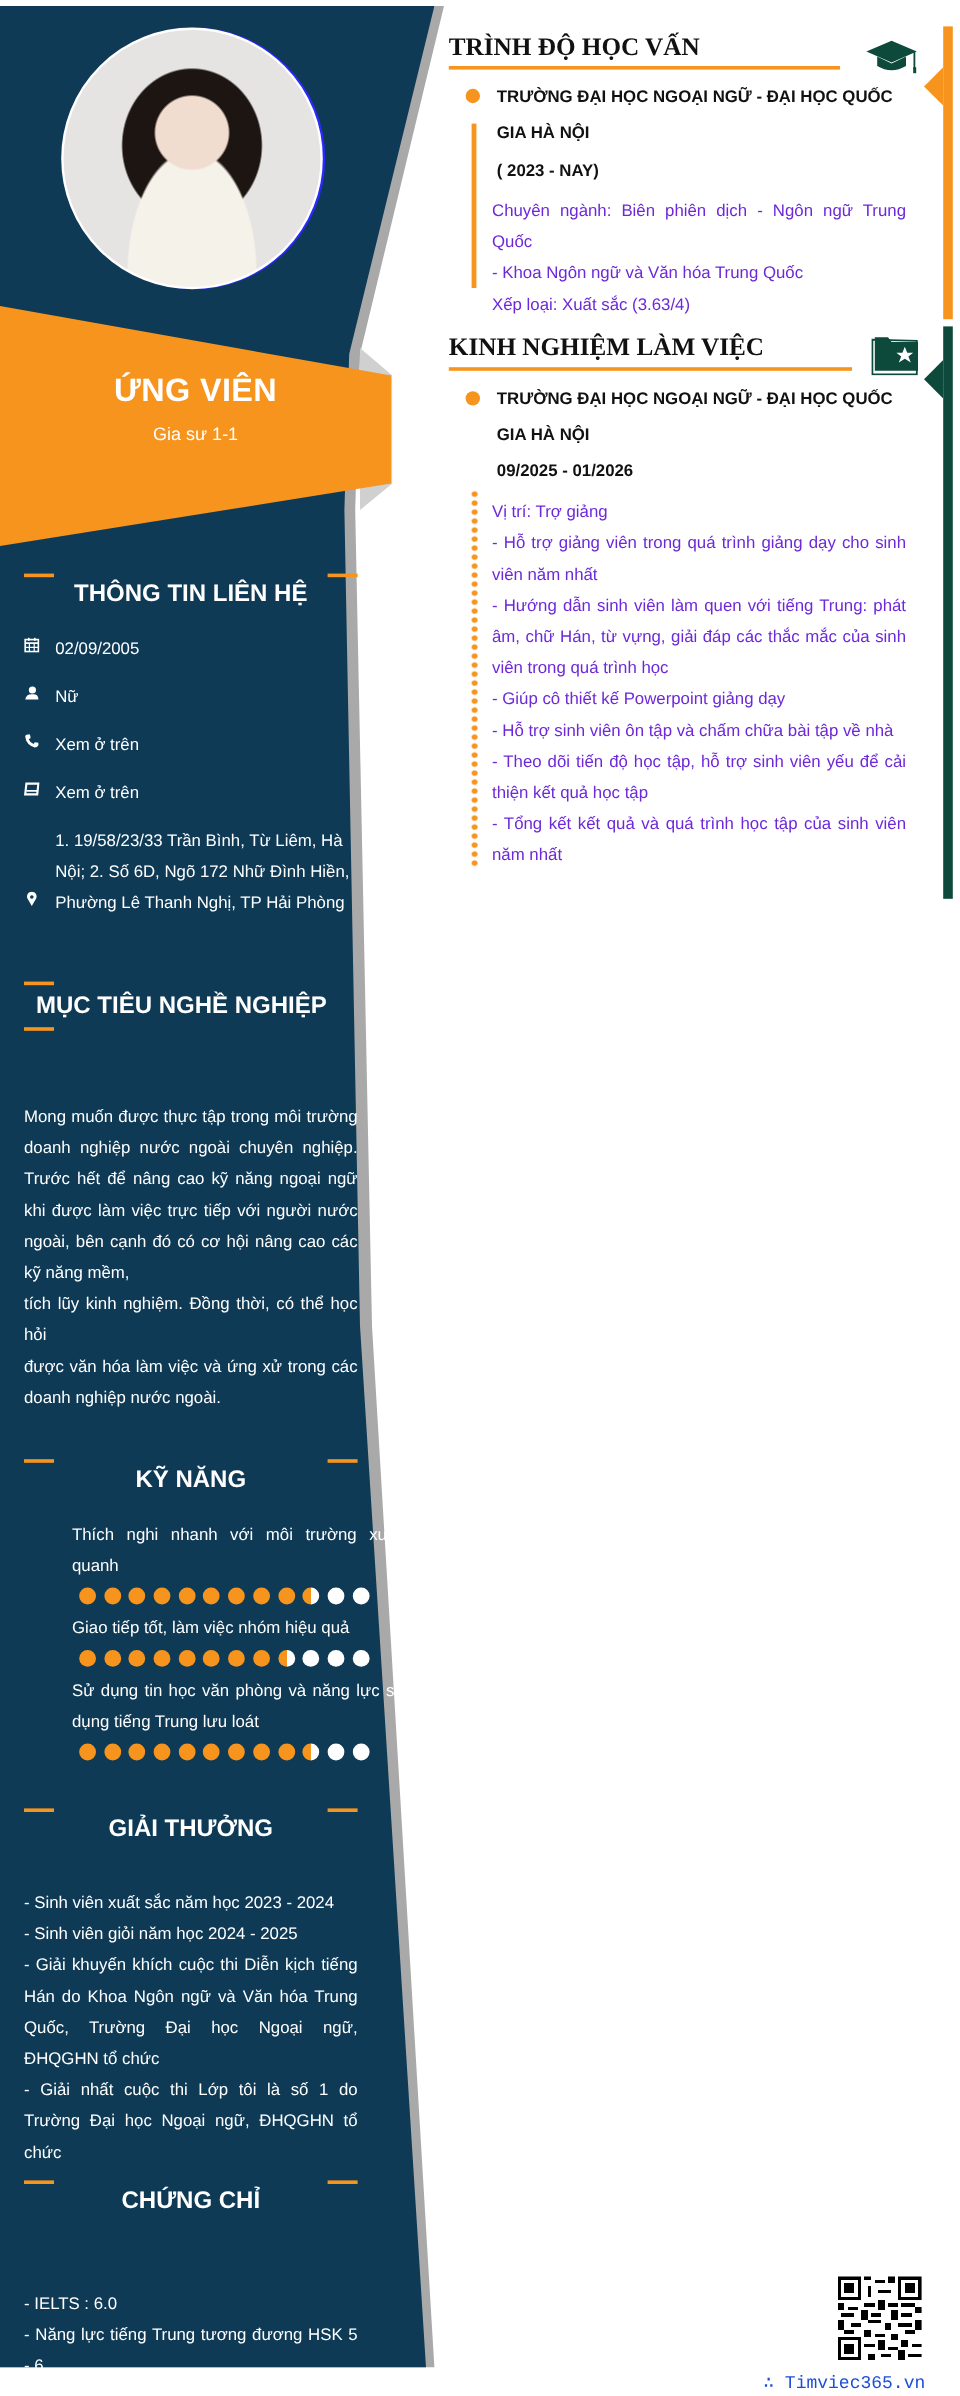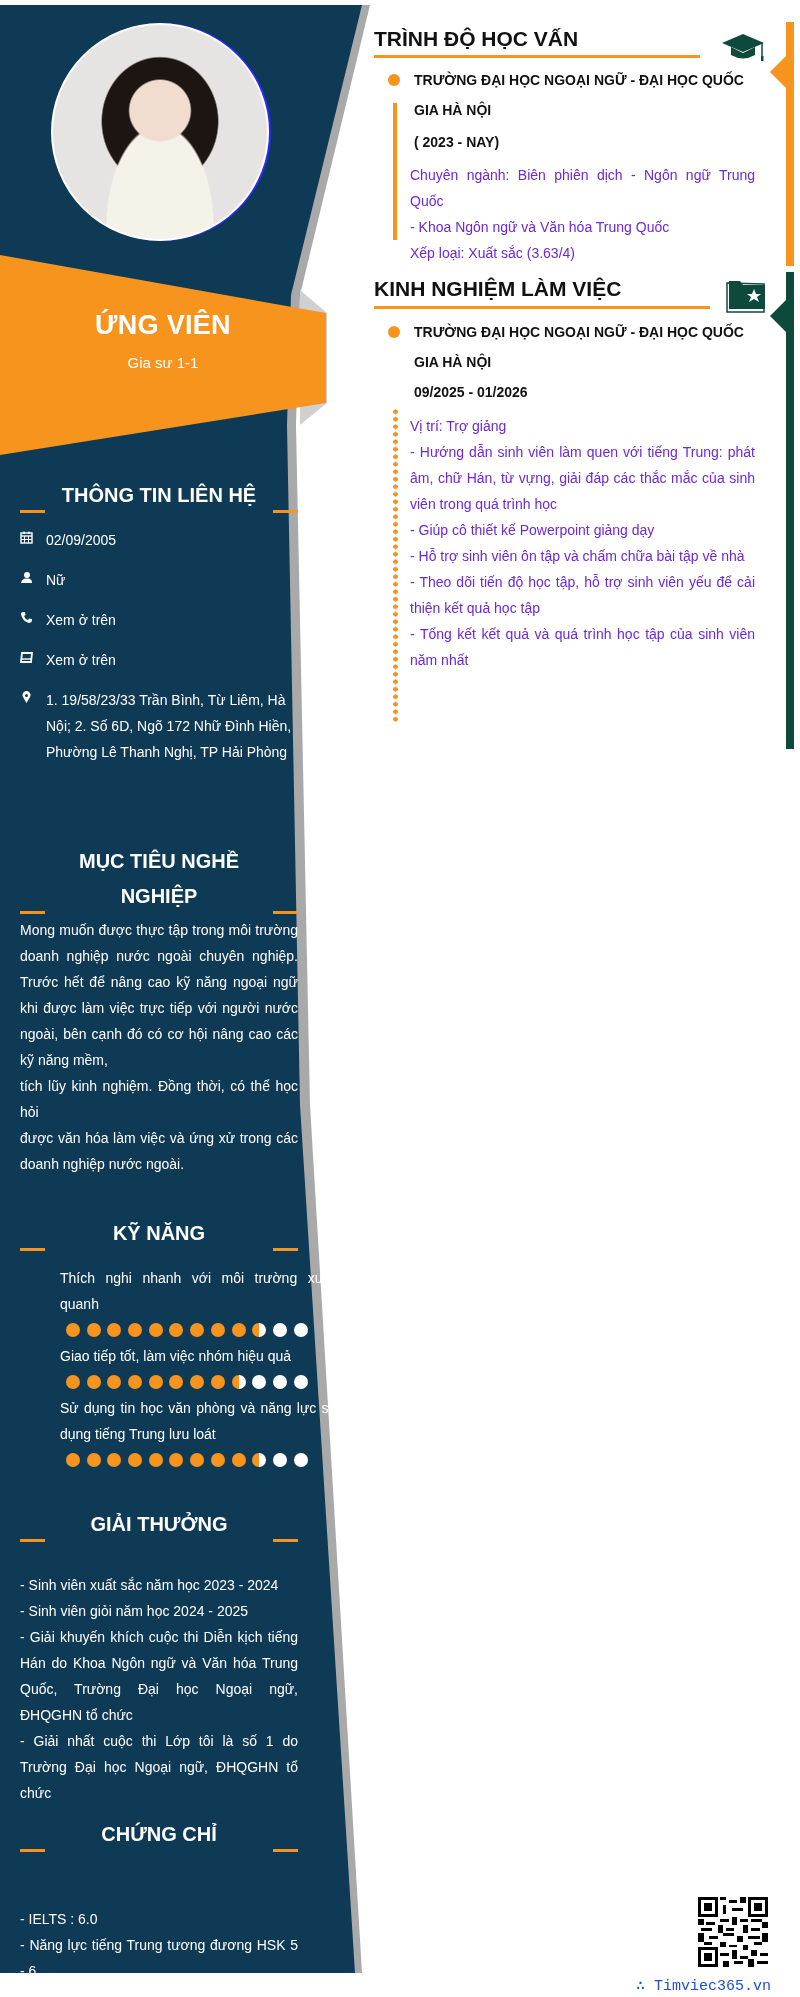--- a/index.html
+++ b/index.html
@@ -40,44 +40,44 @@
     background: radial-gradient(circle at 50% 40%, #f1ddd0 0 18%, transparent 19%),
                 radial-gradient(ellipse at 50% 95%, #f5f2ea 0 35%, transparent 36%),
                 radial-gradient(ellipse at 50% 45%, #1d1512 0 38%, transparent 39%),
                 #e6e4e3;
     overflow: hidden;
   }
   .name { position: absolute; left: 0; width: 326px; top: 310px; text-align: center; font-size: 27px; font-weight: bold; color: #fff; letter-spacing: 0.3px; }
   .job  { position: absolute; left: 0; width: 326px; top: 354px; text-align: center; font-size: 15px; color: #fff; }
 
   .sec-title {
-    position: absolute; left: 20px; width: 278px; display: flex; align-items: flex-end; justify-content: space-between;
+    position: absolute; left: 20px; width: 278px; display: flex; align-items: flex-start; justify-content: space-between;
   }
   .sec-title .dash { width: 25px; height: 3px; background: #f7941d; flex: none; }
   .sec-title .txt { flex: 1; text-align: center; font-size: 20px; font-weight: bold; color: #fff; line-height: 35px; padding: 0 10px; }
 
   .contact { position: absolute; left: 20px; width: 280px; }
-  .contact-row { display: flex; align-items: flex-start; margin-bottom: 14px; font-size: 14px; line-height: 26px; }
+  .contact-row { display: flex; align-items: flex-end; margin-bottom: 14px; font-size: 14px; line-height: 26px; }
   .contact-row .ic { width: 26px; flex: none; font-size: 13px; line-height: 26px; color: #fff; }
   .contact-row .val { flex: 1; }
 
   .para { position: absolute; left: 20px; width: 278px; font-size: 14px; line-height: 26px; text-align: justify; color: #fff; }
   .para .line { display: block; }
 
   .skills { position: absolute; left: 22px; width: 278px; margin-left: 38px; }
   .skill-name { font-size: 14px; line-height: 26px; text-align: justify; }
   .dots { display: flex; gap: 6.7px; padding-left: 6px; margin: 6px 0 6px; height: 14px; }
   .dot { width: 14px; height: 14px; border-radius: 50%; background: #ffffff; flex: none; }
   .dot.full { background: #f7941d; }
   .dot.half { background: linear-gradient(90deg, #f7941d 50%, #ffffff 50%); }
 
   
   .main { position: absolute; left: 374px; top: 0; width: 420px; }
   .m-title {
-    position: absolute; left: 0; font-size: 21px; font-weight: bold; color: #111; line-height: 26px;
+    position: absolute; left: 0; font-size: 21px; font-weight: bold; color: #111; line-height: 26px; font-family: Liberation Serif, serif;
   }
   .m-underline { position: absolute; left: 0; height: 3px; background: #f7941d; }
   .m-icon { position: absolute; }
   .bar { position: absolute; width: 8px; }
   .bar-tri { position: absolute; width: 0; height: 0; border-top: 16px solid transparent; border-bottom: 16px solid transparent; }
 
   .entry-dot { position: absolute; width: 12px; height: 12px; border-radius: 50%; background: #f7941d; }
   .entry-head { position: absolute; left: 40px; width: 350px; font-size: 14px; font-weight: bold; line-height: 30px; color: #111; }
   .vline { position: absolute; width: 4px; background: #f7941d; }
   .entry-body { position: absolute; left: 36px; width: 345px; font-size: 14px; line-height: 26px; text-align: justify; color: #6d28d9; }
@@ -150,21 +150,21 @@
       <span class="ic">
         <svg width="13" height="13" viewBox="0 0 13 13">
             <path d="M6.5 12 L3 6 A4 4 0 1 1 10 6 Z" fill="#fff"></path>
             <circle cx="6.5" cy="4.5" r="1.5" fill="#0e3a56"></circle>
           </svg>
       </span>
       <span class="val">1. 19/58/23/33 Trần Bình, Từ Liêm, Hà Nội; 2. Số 6D, Ngõ 172 Nhữ Đình Hiền, Phường Lê Thanh Nghị, TP Hải Phòng</span>
     </div>
   </div>
 
-  <div class="sec-title" style="top:844px;">
+  <div class="sec-title" style="top:818px;flex-direction:column;">
     <span class="dash"></span>
     <span class="txt">MỤC TIÊU NGHỀ NGHIỆP</span>
     <span class="dash"></span>
   </div>
   <div class="para" style="top:917px;">
     <span class="line">Mong muốn được thực tập trong môi trường doanh nghiệp nước ngoài chuyên nghiệp. Trước hết để nâng cao kỹ năng ngoại ngữ khi được làm việc trực tiếp với người nước ngoài, bên cạnh đó có cơ hội nâng cao các kỹ năng mềm,</span>
     <span class="line">tích lũy kinh nghiệm. Đồng thời, có thể học hỏi</span>
     <span class="line">được văn hóa làm việc và ứng xử trong các doanh nghiệp nước ngoài.</span>
   </div>
 
@@ -286,20 +286,21 @@
         <path d="M3 2 L14 2 L17 6 L39 6 L39 30 L3 30 Z" fill="#0d4a3c"></path>
         <polygon points="28,10 30,15 35,15 31,18 33,23 28,20 23,23 25,18 21,15 26,15" fill="#ffffff"></polygon>
       </svg>
   </div>
   <div class="entry-dot" style="left:14px; top:326px;"></div>
   <div class="entry-head" style="top:317px; left:40px;">TRƯỜNG ĐẠI HỌC NGOẠI NGỮ - ĐẠI HỌC QUỐC GIA HÀ NỘI</div>
   <div class="entry-head" style="top:377px; left:40px;">09/2025 - 01/2026</div>
   <div class="dotted-line" style="left:19px; top:408px; height:316px;"></div>
   <div class="entry-body" style="top:413px; left:36px;">
     <div>Vị trí: Trợ giảng</div>
+    <div>- Hỗ trợ giảng viên trong quá trình giảng dạy cho sinh viên năm nhất</div>
     <div>- Hướng dẫn sinh viên làm quen với tiếng Trung: phát âm, chữ Hán, từ vựng, giải đáp các thắc mắc của sinh viên trong quá trình học</div>
     <div>- Giúp cô thiết kế Powerpoint giảng dạy</div>
     <div>- Hỗ trợ sinh viên ôn tập và chấm chữa bài tập về nhà</div>
     <div>- Theo dõi tiến độ học tập, hỗ trợ sinh viên yếu để cải thiện kết quả học tập</div>
     <div>- Tổng kết kết quả và quá trình học tập của sinh viên năm nhất</div>
   </div>
 </div>
 
 <div class="qr">
   <svg viewBox="0 0 25 25" shape-rendering="crispEdges">

